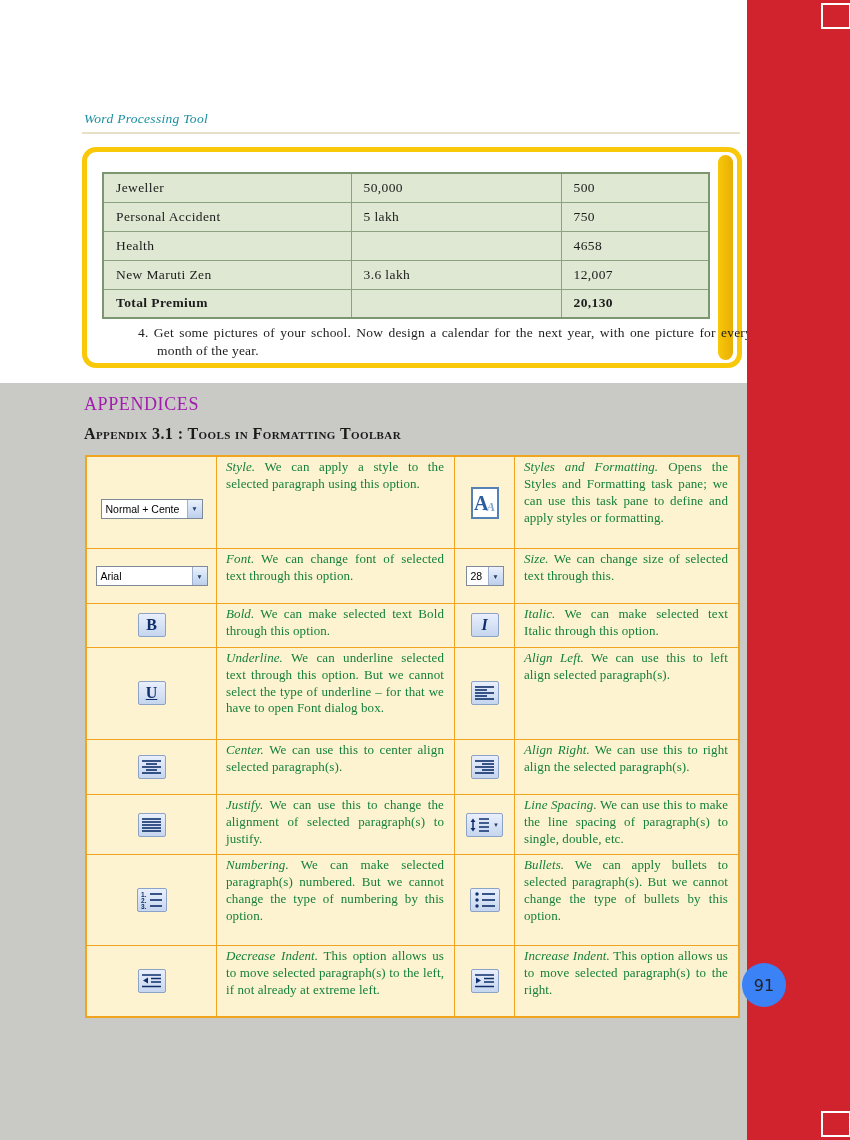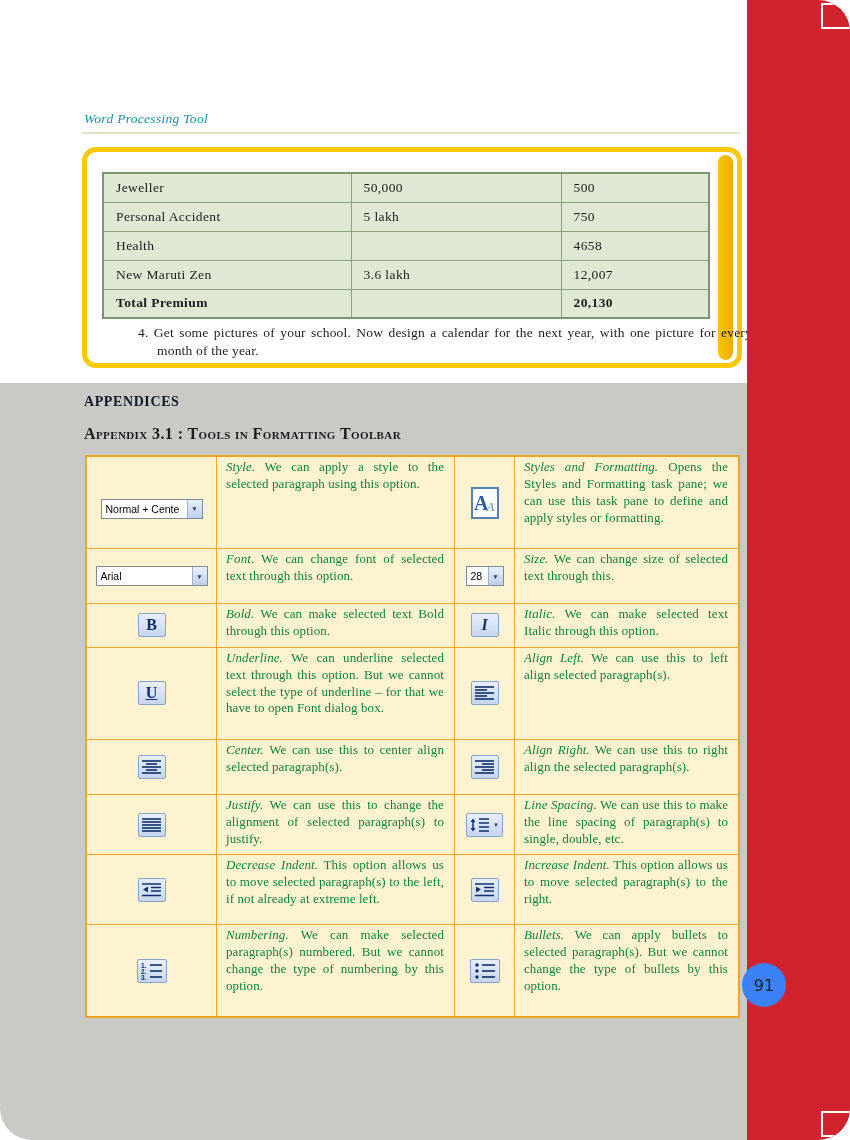--- a/index.html
+++ b/index.html
@@ -1,19 +1,19 @@
 <!DOCTYPE html>
 <html><head>
 <meta charset="utf-8">
 <style>
   * { box-sizing: border-box; }
   html,body { margin:0; padding:0; }
   .page {
     position:relative; width:850px; height:1140px; background:#ffffff;
-    overflow:hidden; font-family:"Liberation Serif", serif; color:#1d1d1d;border-radius:32px;
+    overflow:hidden; font-family:"Liberation Serif", serif; color:#1d1d1d;
   }
 
   
   .running-header {
     position:absolute; left:84px; top:111px; font-size:13.5px;
     font-style:italic; color:#1a8fa1; letter-spacing:0.3px;
   }
   .header-rule { position:absolute; left:82px; top:132px; width:658px; height:2px; background:#e8dfc8; }
 
   
@@ -39,21 +39,21 @@
     position:absolute; left:4px; top:172px; width:614px;
     font-size:13.5px; line-height:1.35; text-align:justify;
     padding-left:19px; text-indent:-19px; letter-spacing:0.2px;margin-left:47px;
   }
 
   
   .gray-section { position:absolute; left:0; top:383px; width:850px; height:757px; background:#c9cac6; }
 
   .appendices-title {
     position:absolute; left:84px; top:394px; margin:0;
-    font-size:14px; font-weight:bold; color:#0f172a; letter-spacing:0.6px;
+    font-size:18px; font-weight:normal; color:#a21caf; letter-spacing:0.6px;
   }
   .appendix-subtitle {
     position:absolute; left:84px; top:425px; margin:0;
     font-size:16px; font-weight:bold; color:#1a1a1a;
     font-variant:small-caps; letter-spacing:0.4px;
   }
 
   
   .apx-table {
     position:absolute; left:85px; top:455px; width:655px;
@@ -305,51 +305,20 @@
               </g>
               <polygon points="0.5,4 5.5,4 3,0.5" fill="#0e2f6b"></polygon>
               <polygon points="0.5,10 5.5,10 3,13.5" fill="#0e2f6b"></polygon>
             </svg>
           <span class="mini-arrow">▼</span>
         </span>
       </div>
       <div class="cell desc"><span class="term">Line Spacing.</span> <span>We can use this to make the line spacing of paragraph(s) to single, double, etc.</span></div>
     </div>
 
-    <div class="apx-row rh8">
-      <div class="cell icon-cell">
-        <span class="tbtn">
-          <svg viewBox="0 0 20 14" width="20" height="14">
-              <g stroke="#0e2f6b" stroke-width="1.5">
-                <line x1="0" y1="1" x2="19" y2="1"></line>
-                <line x1="9" y1="4.5" x2="19" y2="4.5"></line>
-                <line x1="9" y1="8" x2="19" y2="8"></line>
-                <line x1="0" y1="12.5" x2="19" y2="12.5"></line>
-              </g>
-              <polygon points="6,3.5 6,9.5 1,6.5" fill="#0e2f6b"></polygon>
-            </svg>
-        </span>
-      </div>
-      <div class="cell desc"><span class="term">Decrease Indent.</span> <span>This option allows us to move selected paragraph(s) to the left, if not already at extreme left.</span></div>
-      <div class="cell icon-cell">
-        <span class="tbtn">
-          <svg viewBox="0 0 20 14" width="20" height="14">
-              <g stroke="#0e2f6b" stroke-width="1.5">
-                <line x1="0" y1="1" x2="19" y2="1"></line>
-                <line x1="9" y1="4.5" x2="19" y2="4.5"></line>
-                <line x1="9" y1="8" x2="19" y2="8"></line>
-                <line x1="0" y1="12.5" x2="19" y2="12.5"></line>
-              </g>
-              <polygon points="1,3.5 1,9.5 6,6.5" fill="#0e2f6b"></polygon>
-            </svg>
-        </span>
-      </div>
-      <div class="cell desc"><span class="term">Increase Indent.</span> <span>This option allows us to move selected paragraph(s) to the right.</span></div>
-    </div>
-
     <div class="apx-row rh7">
       <div class="cell icon-cell">
         <span class="tbtn">
           <svg viewBox="0 0 22 18" width="22" height="18">
               <g stroke="#0e2f6b" stroke-width="1.6">
                 <line x1="9" y1="3" x2="21" y2="3"></line>
                 <line x1="9" y1="9" x2="21" y2="9"></line>
                 <line x1="9" y1="15" x2="21" y2="15"></line>
               </g>
               <g fill="#0e2f6b" font-family="Liberation Sans, sans-serif" font-size="6.5" font-weight="bold">
@@ -371,20 +340,51 @@
               </g>
               <g fill="#0e2f6b">
                 <circle cx="3" cy="3" r="1.7"></circle>
                 <circle cx="3" cy="9" r="1.7"></circle>
                 <circle cx="3" cy="15" r="1.7"></circle>
               </g>
             </svg>
         </span>
       </div>
       <div class="cell desc"><span class="term">Bullets.</span> <span>We can apply bullets to selected paragraph(s). But we cannot change the type of bullets by this option.</span></div>
+    </div>
+
+    <div class="apx-row rh8">
+      <div class="cell icon-cell">
+        <span class="tbtn">
+          <svg viewBox="0 0 20 14" width="20" height="14">
+              <g stroke="#0e2f6b" stroke-width="1.5">
+                <line x1="0" y1="1" x2="19" y2="1"></line>
+                <line x1="9" y1="4.5" x2="19" y2="4.5"></line>
+                <line x1="9" y1="8" x2="19" y2="8"></line>
+                <line x1="0" y1="12.5" x2="19" y2="12.5"></line>
+              </g>
+              <polygon points="6,3.5 6,9.5 1,6.5" fill="#0e2f6b"></polygon>
+            </svg>
+        </span>
+      </div>
+      <div class="cell desc"><span class="term">Decrease Indent.</span> <span>This option allows us to move selected paragraph(s) to the left, if not already at extreme left.</span></div>
+      <div class="cell icon-cell">
+        <span class="tbtn">
+          <svg viewBox="0 0 20 14" width="20" height="14">
+              <g stroke="#0e2f6b" stroke-width="1.5">
+                <line x1="0" y1="1" x2="19" y2="1"></line>
+                <line x1="9" y1="4.5" x2="19" y2="4.5"></line>
+                <line x1="9" y1="8" x2="19" y2="8"></line>
+                <line x1="0" y1="12.5" x2="19" y2="12.5"></line>
+              </g>
+              <polygon points="1,3.5 1,9.5 6,6.5" fill="#0e2f6b"></polygon>
+            </svg>
+        </span>
+      </div>
+      <div class="cell desc"><span class="term">Increase Indent.</span> <span>This option allows us to move selected paragraph(s) to the right.</span></div>
     </div>
 
   </div>
 
   <div class="red-band"></div>
   <div class="corner-box corner-top"></div>
   <div class="corner-box corner-bottom"></div>
   <div class="page-circle">
     <span>91</span>
   </div>

